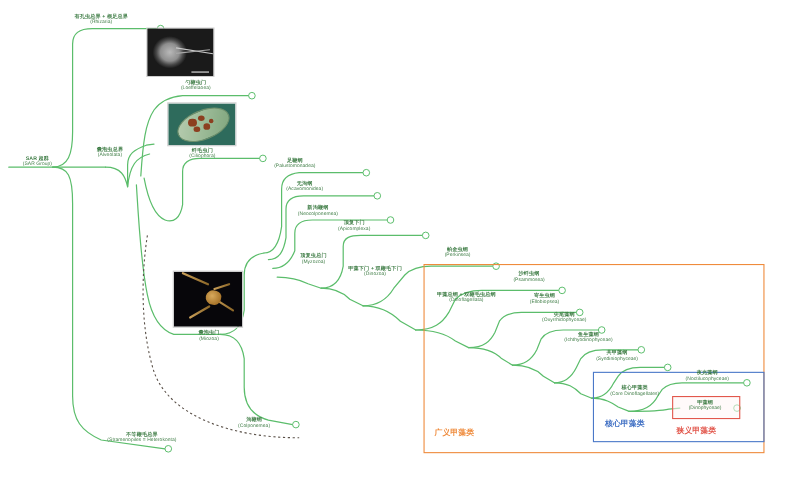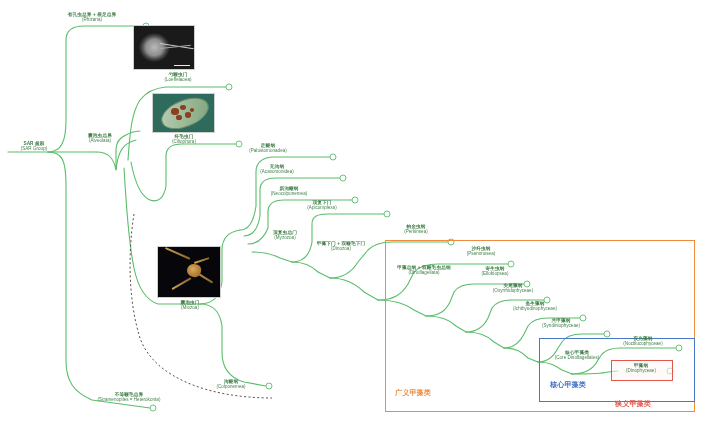--- a/index.html
+++ b/index.html
@@ -106,21 +106,21 @@
 
   .clade-tag{
     position:absolute;
     font-size:7.2px;
     font-weight:bold;
     white-space:nowrap;
     pointer-events:none;
   }
   .tag-broad{color:#ef8b3c;text-align:center;}
   .tag-core{color:#3f6fc4;}
-  .tag-strict{color:#e2574c;margin-top:12px;}
+  .tag-strict{color:#e2574c;}
 </style>
 </head>
 <body>
 
 <div id="canvas">
 
   <svg id="tree-svg" viewBox="0 0 720 438" xmlns="http://www.w3.org/2000/svg">
     <g fill="none" stroke="#5bbd6b" stroke-width="1.1" stroke-linecap="round">
 
       <path d="M8,152 H48"></path>

